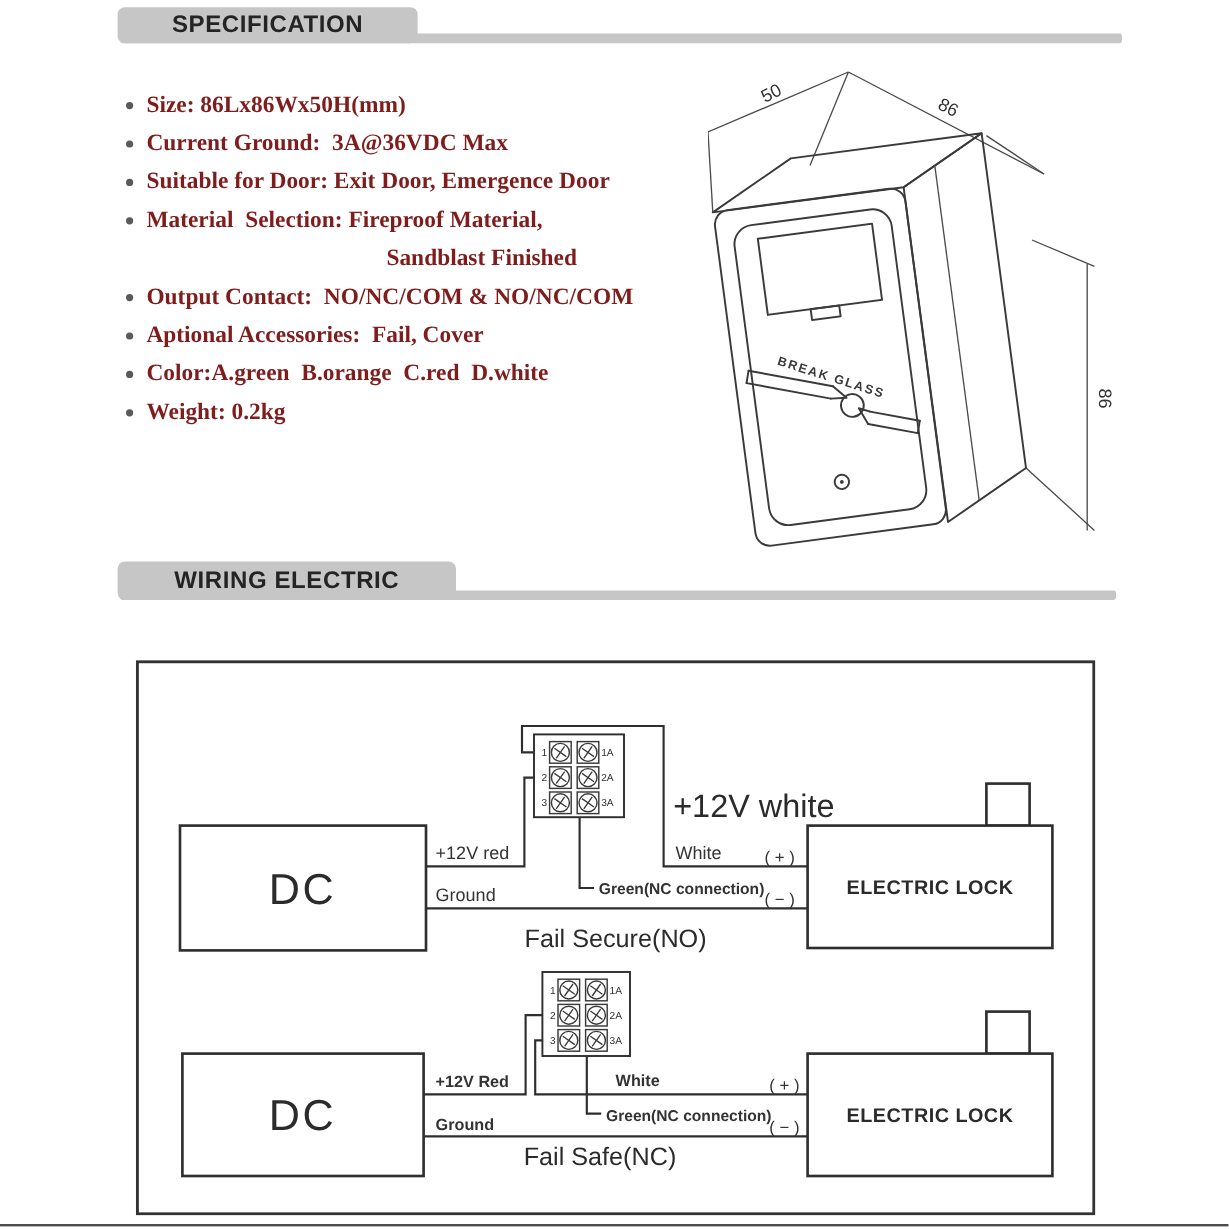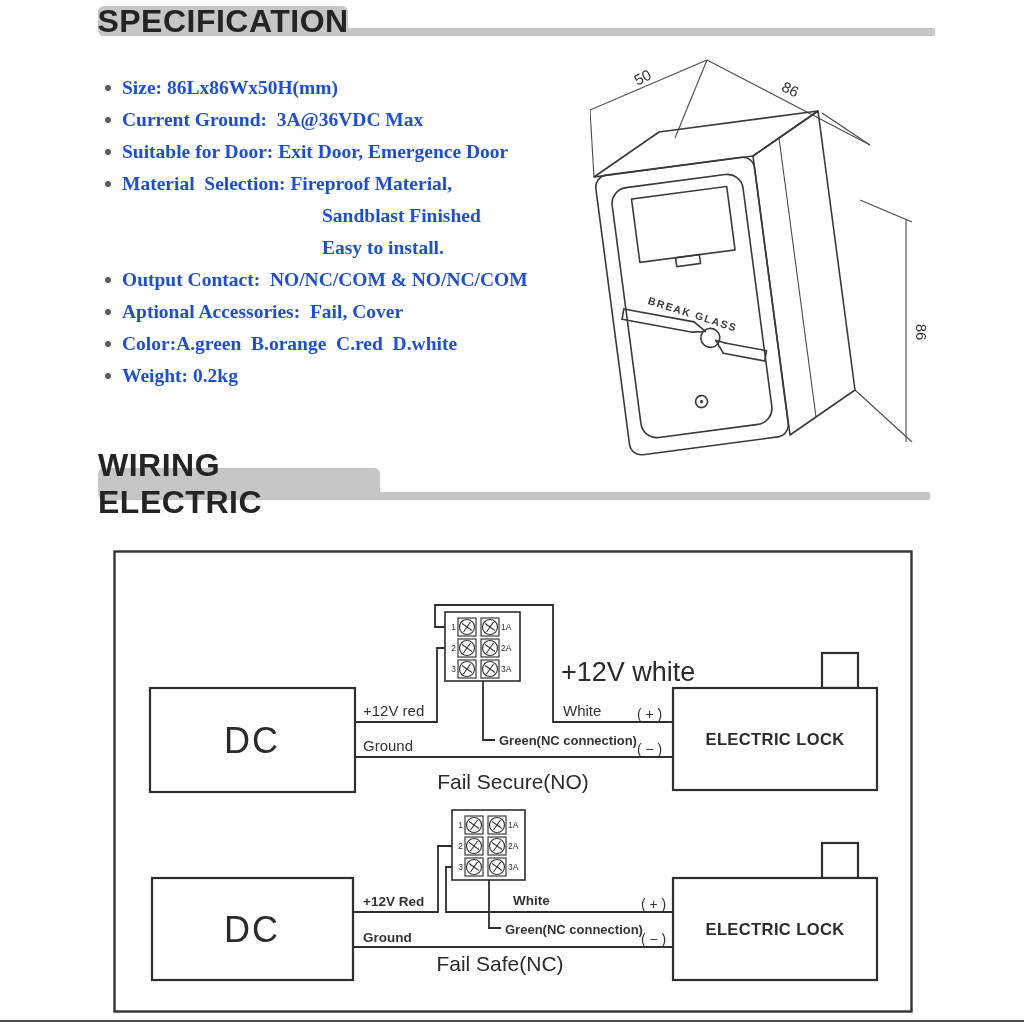--- a/index.html
+++ b/index.html
@@ -1,24 +1,24 @@
 <!DOCTYPE html>
 <html><head>
 <meta charset="utf-8">
 <style>
   html,body{margin:0;padding:0;background:#fff;}
   .page{position:relative;width:1024px;height:1024px;background:#ffffff;overflow:hidden;
         font-family:"Liberation Sans",sans-serif;color:#2b2b2b;}
   .hdr-bar{position:absolute;background:#c6c6c6;height:8px;border-radius:2px;}
   .section-header{position:absolute;background:#c6c6c6;border-radius:6px;
-        font-family:"Liberation Sans",sans-serif;font-weight:bold;font-size:32px;
+        font-family:"Liberation Sans",sans-serif;font-weight:bold;font-size:20px;
         letter-spacing:0.5px;color:#242424;display:flex;align-items:center;justify-content:center;}
   .spec-list{position:absolute;left:105px;top:72px;width:560px;}
   .spec-row{height:32px;line-height:32px;display:flex;align-items:center;
-        font-family:"Liberation Serif",serif;font-weight:bold;font-size:19.5px;color:#1d4ed8;}
+        font-family:"Liberation Serif",serif;font-weight:bold;font-size:19.5px;color:#7f1d1d;}
   .spec-row .dot{width:6px;height:6px;border-radius:50%;background:#5a5a5a;margin-right:11px;flex:0 0 auto;}
   .spec-row.cont{padding-left:217px;}
   .spec-row span.t{white-space:pre;}
   svg{position:absolute;}
   svg .ln{stroke:#3a3a3a;stroke-width:1.6;fill:none;stroke-linejoin:round;stroke-linecap:round;}
   svg .thin{stroke:#4a4a4a;stroke-width:1.1;fill:none;}
   svg .box{stroke:#2e2e2e;stroke-width:2.2;fill:#ffffff;}
   svg .border{stroke:#333333;stroke-width:2.4;fill:none;}
   svg .wire{stroke:#2e2e2e;stroke-width:1.8;fill:none;}
   svg .blk{stroke:#2e2e2e;stroke-width:1.6;fill:#ffffff;}
@@ -59,23 +59,20 @@
         <span class="dot"></span>
         <span class="t">Suitable for Door: Exit Door, Emergence Door</span>
       </div>
     <div class="spec-row">
         <span class="dot"></span>
         <span class="t">Material  Selection: Fireproof Material,</span>
       </div>
     <div class="spec-row cont">
         <span class="t">Sandblast Finished</span>
       </div>
-    <div class="spec-row cont">
-        <span class="t">Easy to install.</span>
-      </div>
     <div class="spec-row">
         <span class="dot"></span>
         <span class="t">Output Contact:  NO/NC/COM &amp; NO/NC/COM</span>
       </div>
     <div class="spec-row">
         <span class="dot"></span>
         <span class="t">Aptional Accessories:  Fail, Cover</span>
       </div>
     <div class="spec-row">
         <span class="dot"></span>

